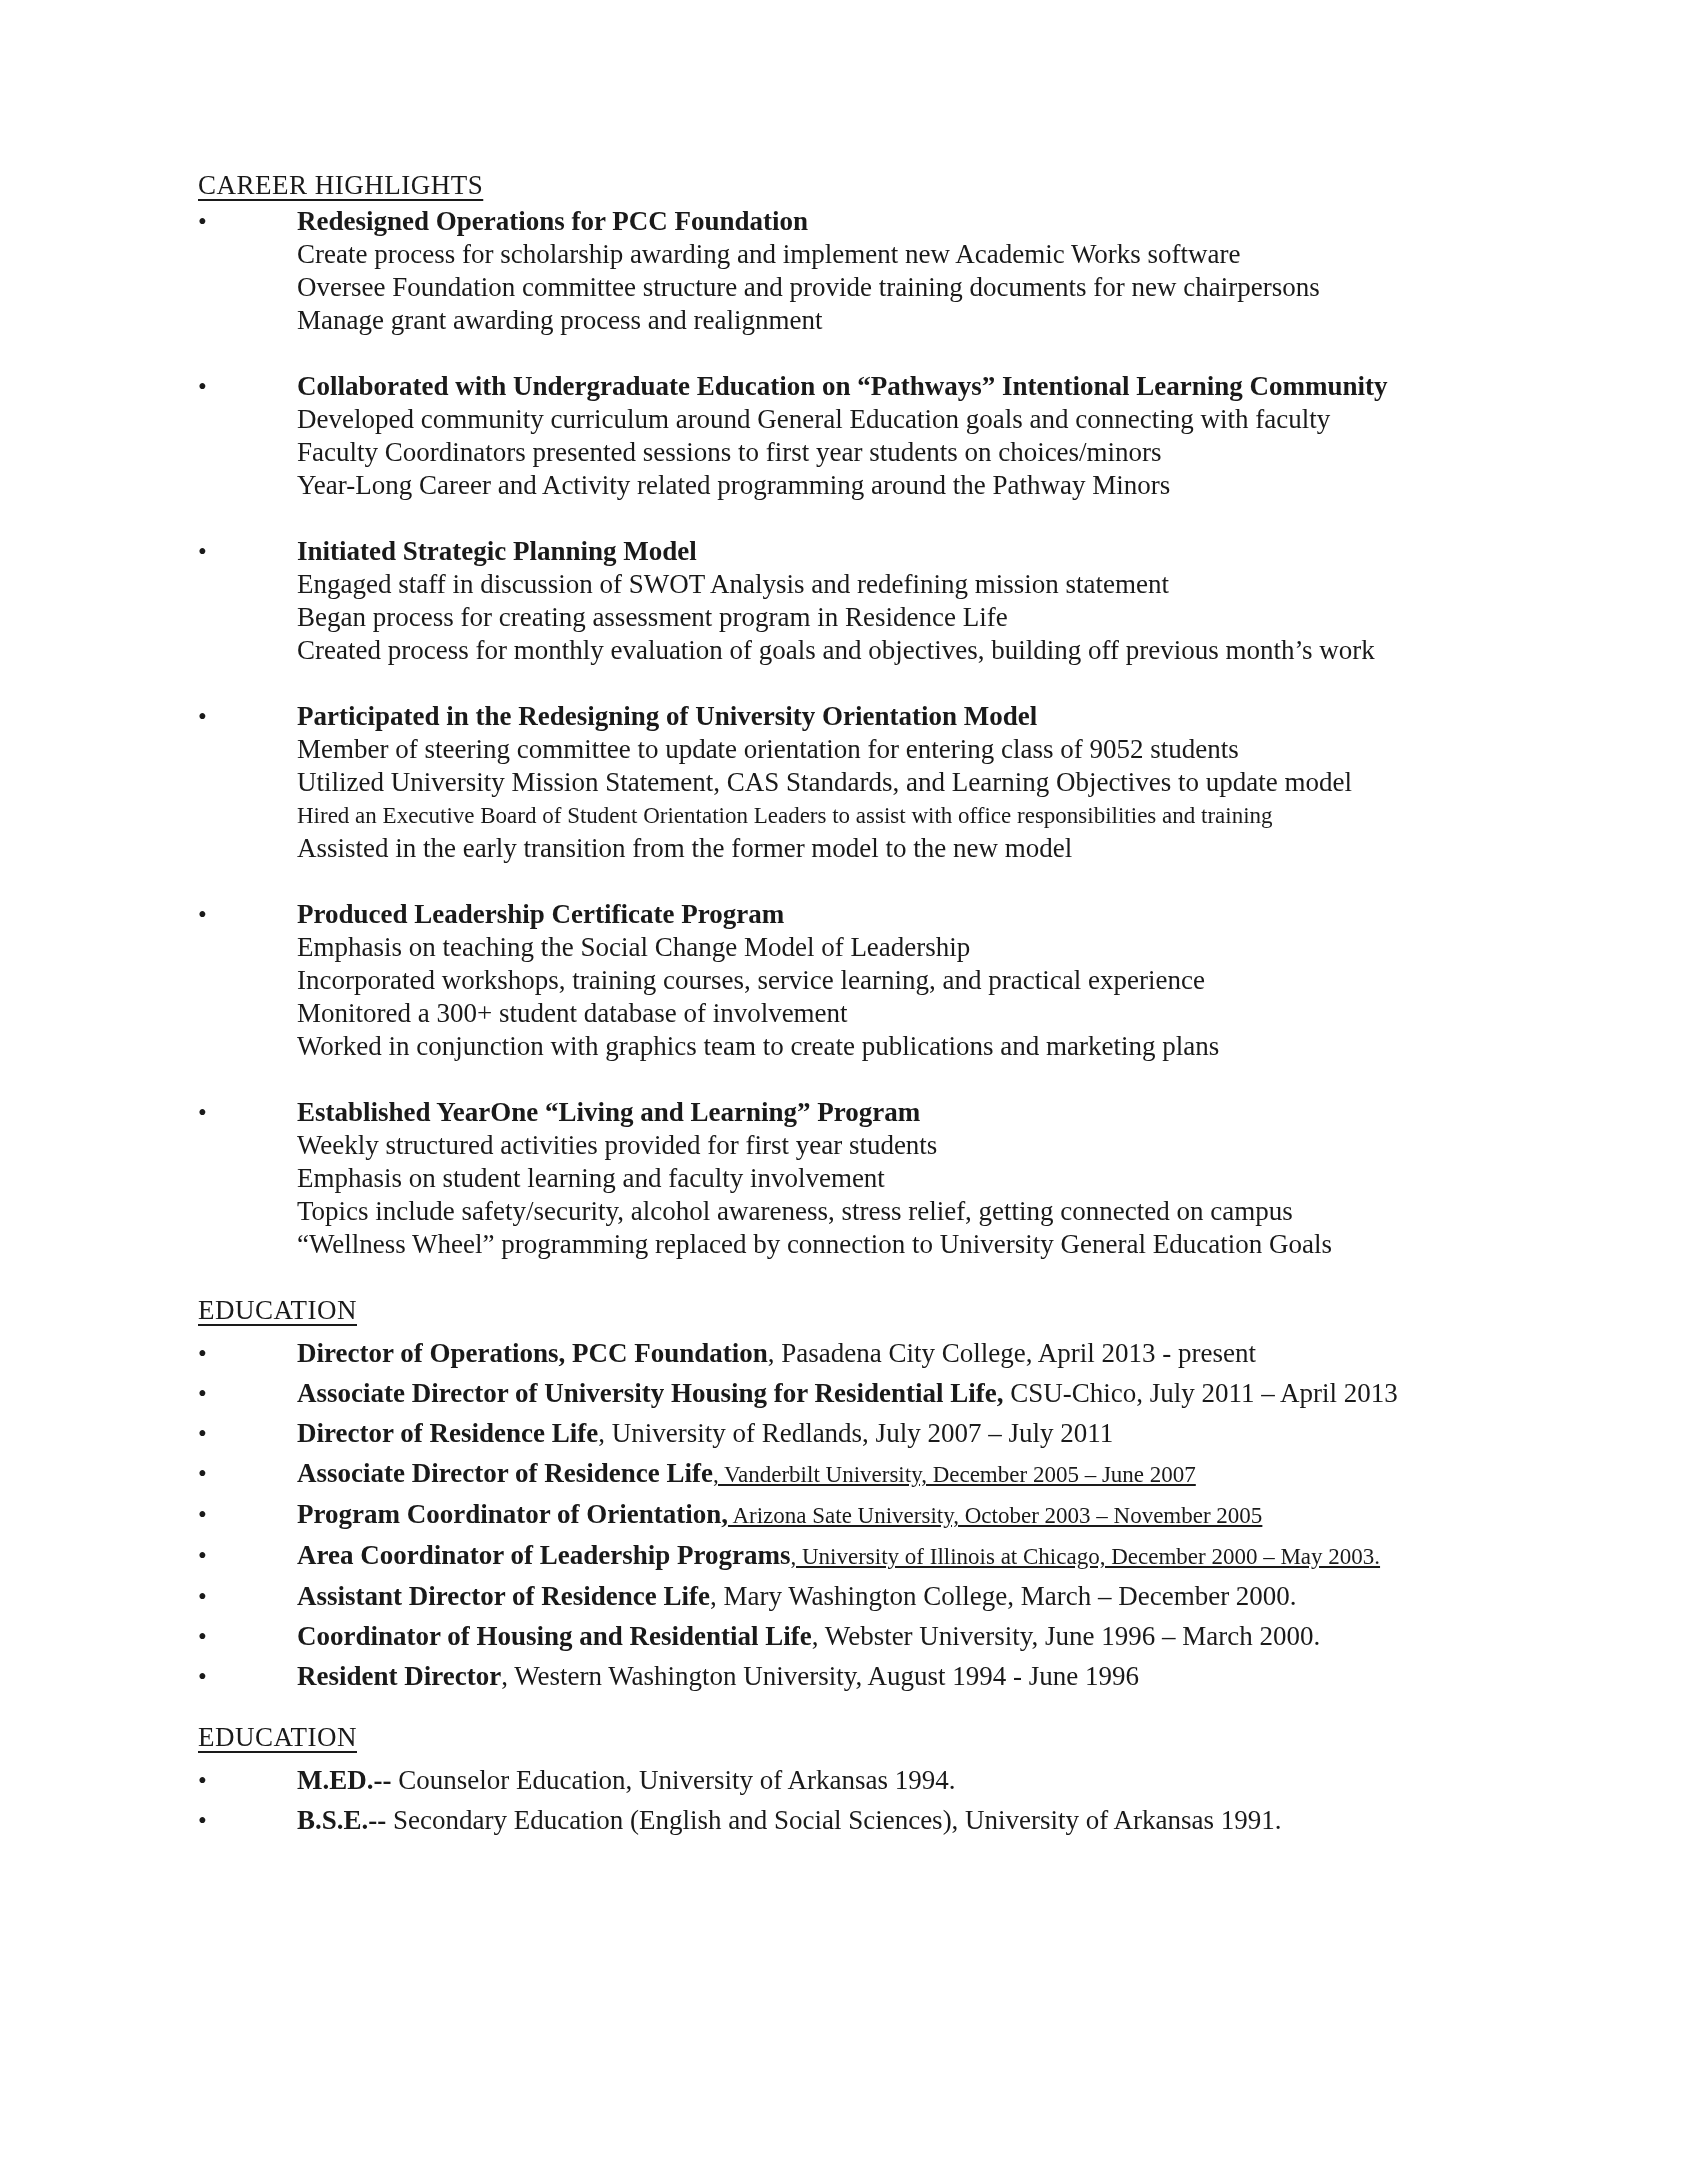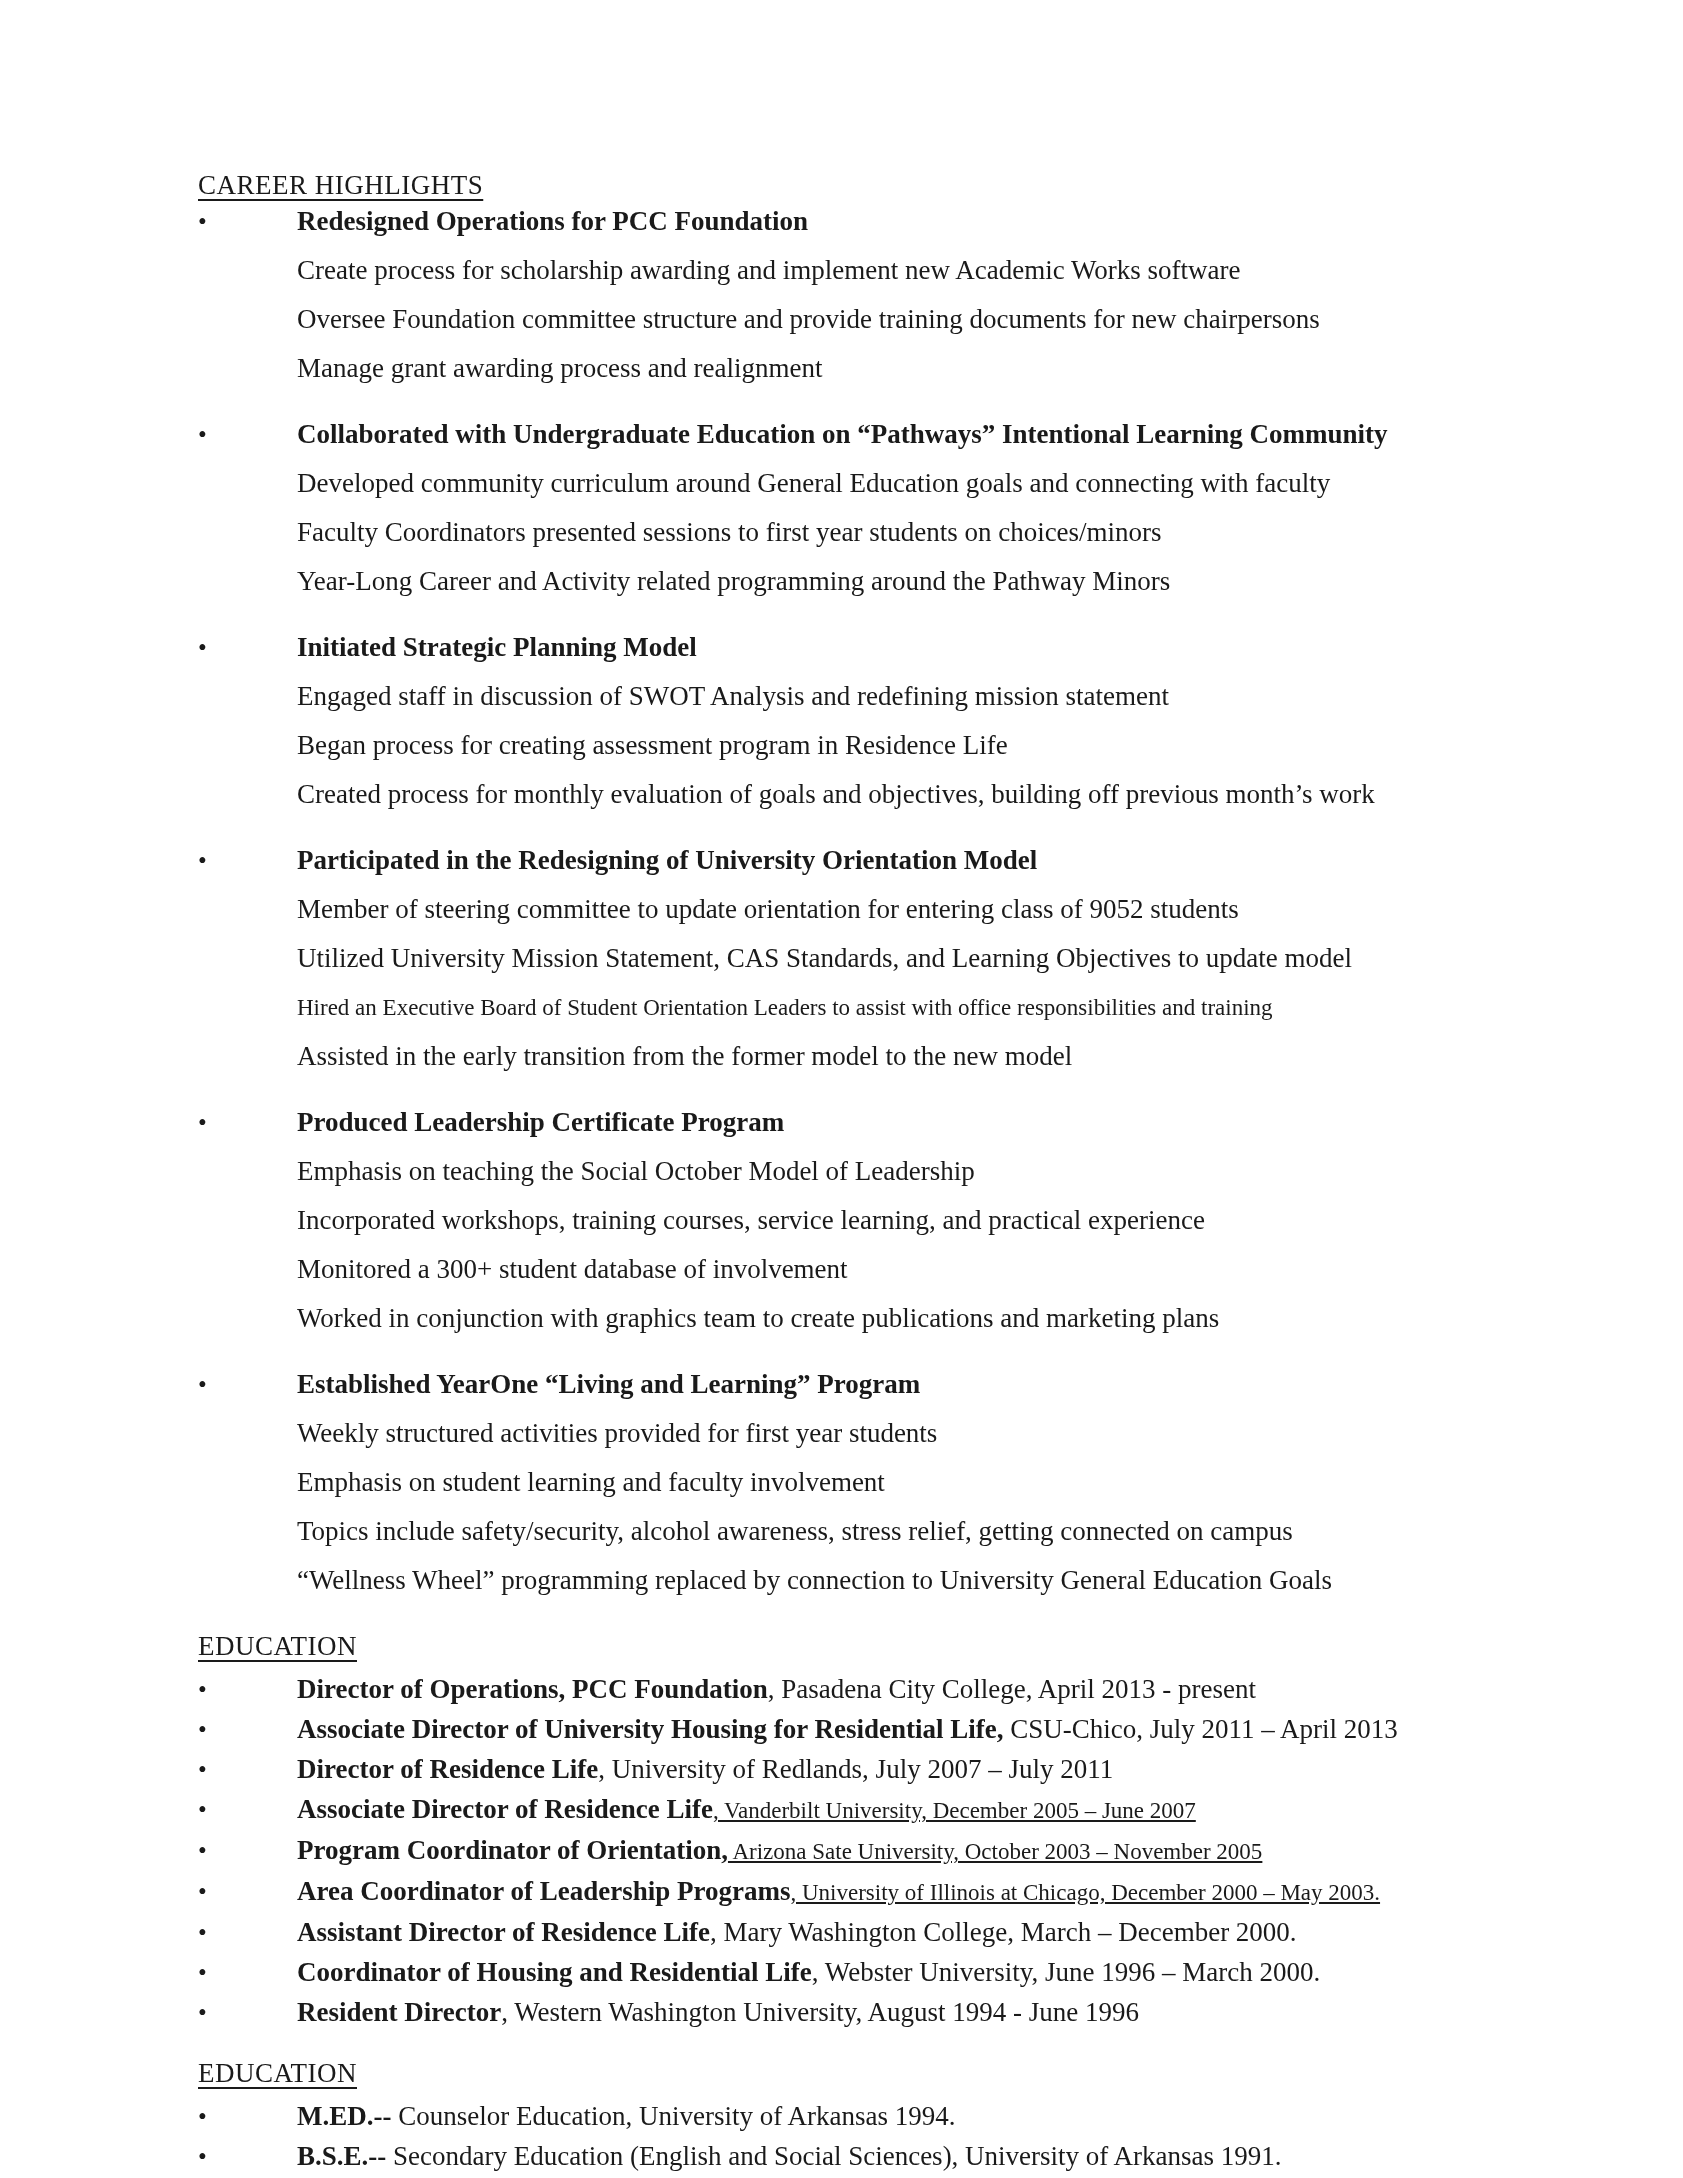--- a/index.html
+++ b/index.html
@@ -27,21 +27,21 @@
     text-underline-offset: 5px;
     white-space: nowrap;
   }
   .sec-experience .heading, .sec-education .heading { margin-bottom: 10px; }
   .group { margin-bottom: 33px; }
   .group:last-child { margin-bottom: 33px; }
   .row { display: flex; align-items: baseline; font-size: 27px; line-height: 33px; white-space: nowrap; }
   .bullet { flex: 0 0 99px; width: 99px; font-size: 25px; }
   .gtitle { font-weight: 700; }
   .sublines { margin-left: 99px; }
-  .gline { font-size: 27px; line-height: 33px; white-space: nowrap; margin-top: 16px; }
+  .gline { font-size: 27px; line-height: 33px; white-space: nowrap; }
   .gline.small { font-size: 23px; }
   .item-row { margin-bottom: 7px; }
   .item-bold { font-weight: 700; }
   .item-rest.small { font-size: 23px; text-decoration: underline; }
 </style>
 </head>
 <body>
 
 <div class="page">
   <main id="doc">
@@ -106,21 +106,21 @@
   <div class="gline">Assisted in the early transition from the former model to the new model</div>
 </div>
   </div>
 
   <div class="group">
     <div class="row title-row">
       <span class="bullet">•</span>
       <span class="gtitle">Produced Leadership Certificate Program</span>
     </div>
     <div class="sublines">
-  <div class="gline">Emphasis on teaching the Social October Model of Leadership</div>
+  <div class="gline">Emphasis on teaching the Social Change Model of Leadership</div>
 
   <div class="gline">Incorporated workshops, training courses, service learning, and practical experience</div>
 
   <div class="gline">Monitored a 300+ student database of involvement</div>
 
   <div class="gline">Worked in conjunction with graphics team to create publications and marketing plans</div>
 </div>
   </div>
 
   <div class="group">

